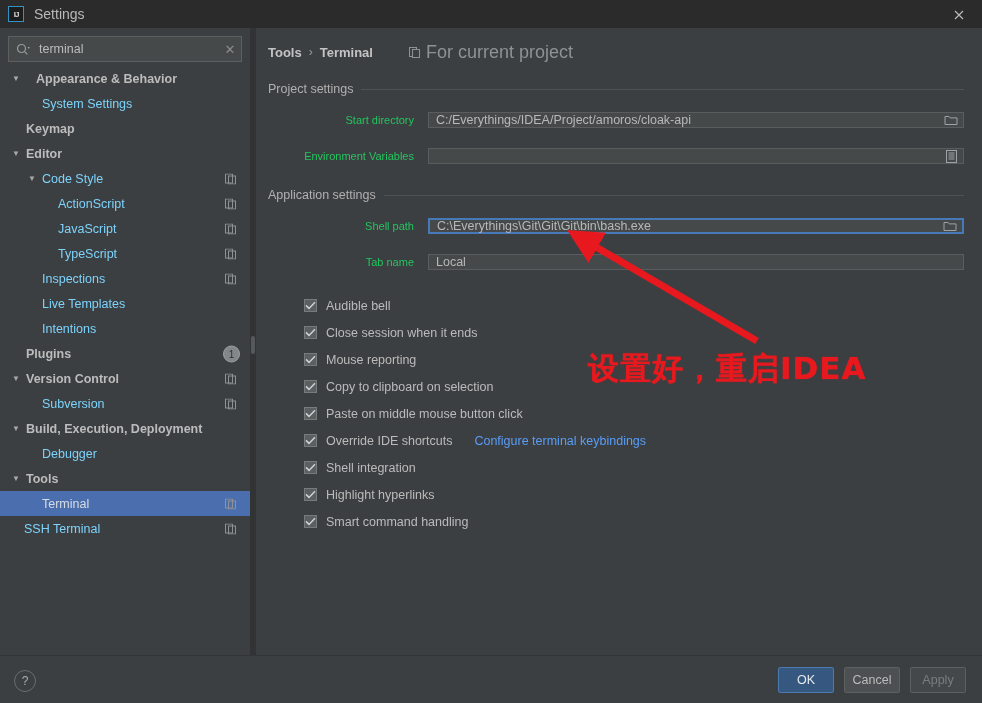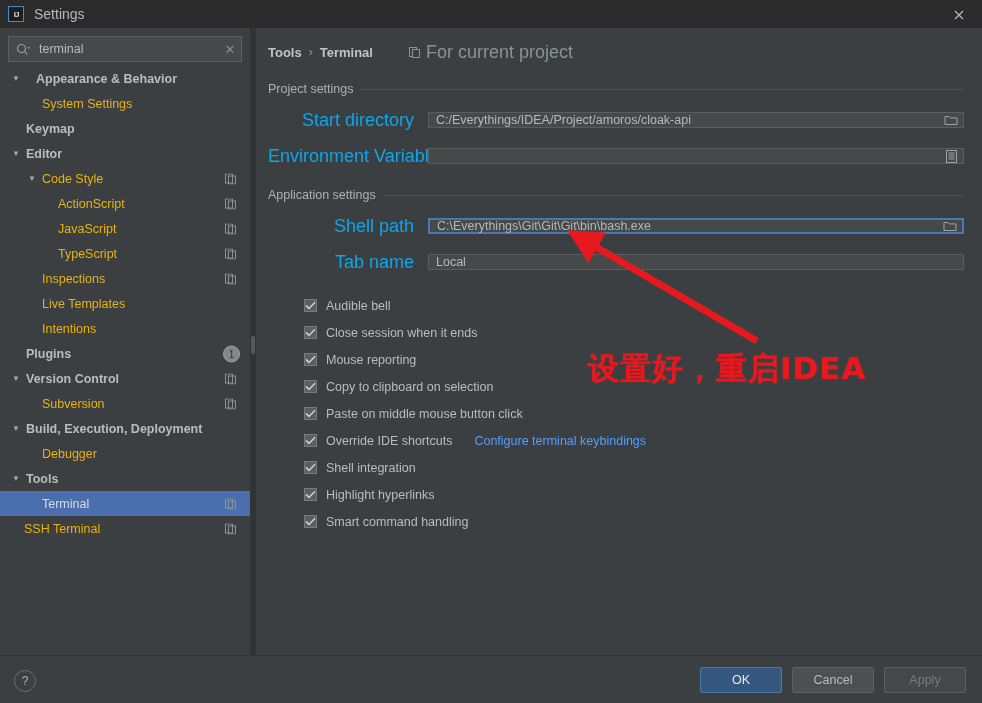--- a/index.html
+++ b/index.html
@@ -68,21 +68,21 @@
     height: 25px; display: flex; align-items: center;
     position: relative; cursor: default; font-size: 12.5px;
     color: #a9b7c6;
   }
   .tree-row.selected { background: #4b6eaf; }
   .tree-row.selected .tree-label { color: #d7dce3; }
   .tree-row .arrow {
     position: absolute; width: 12px; text-align: center;
     font-size: 8px; color: #a8a8a8; line-height: 1;
   }
-  .tree-label { white-space: nowrap; color: #eab308; }
+  .tree-label { white-space: nowrap; color: #7dd3fc; }
   .tree-row.bold .tree-label { font-weight: bold; color: #bcbcbc; }
   .proj-ico {
     position: absolute; right: 14px; top: 50%; transform: translateY(-50%);
     width: 11px; height: 11px;
   }
   .badge {
     position: absolute; right: 10px; top: 50%; transform: translateY(-50%);
     width: 17px; height: 17px; border-radius: 50%;
     background: #83878a; color: #2e3133;
     font-size: 10px; display: flex; align-items: center; justify-content: center;
@@ -122,21 +122,21 @@
   }
   .group-head .line {
     flex: 1; height: 1px; background: #4f5254; margin-left: 8px;
   }
 
   .field-row {
     display: flex; align-items: center; height: 24px; margin-top: 12px;
   }
   .field-label {
     width: 160px; text-align: right; padding-right: 14px;
-    font-size: 18px; color: #0ea5e9; white-space: nowrap;
+    font-size: 11px; color: #22c55e; white-space: nowrap;
   }
   .field-box {
     flex: 1; height: 16px; background: #45494a;
     border: 1px solid #5a5d5e;
     display: flex; align-items: center; position: relative;
   }
   .field-box.focused {
     border: 2px solid #4779b9; background: #45494a;
   }
   .field-text {
@@ -188,21 +188,21 @@
     width: 22px; height: 22px; border-radius: 50%;
     border: 1px solid #6a6d6f; color: #aaadae;
     display: flex; align-items: center; justify-content: center;
     font-size: 12px; cursor: pointer;
   }
   .btns {
     position: absolute; right: 16px; top: 11px;
     display: flex; gap: 10px;
   }
   .btn {
-    width: 82px; height: 26px; font-size: 12.5px;
+    width: 56px; height: 26px; font-size: 12.5px;
     display: flex; align-items: center; justify-content: center;
     border: 1px solid #5e6060; background: #4c5052; color: #bbbbbb;
     cursor: pointer; border-radius: 2px;
   }
   .btn.primary {
     background: #365880; border-color: #4a7aae; color: #e6eaee;
   }
   .btn.disabled { color: #7a7d7f; background: #44484a; cursor: default; }
 </style>
 </head>

